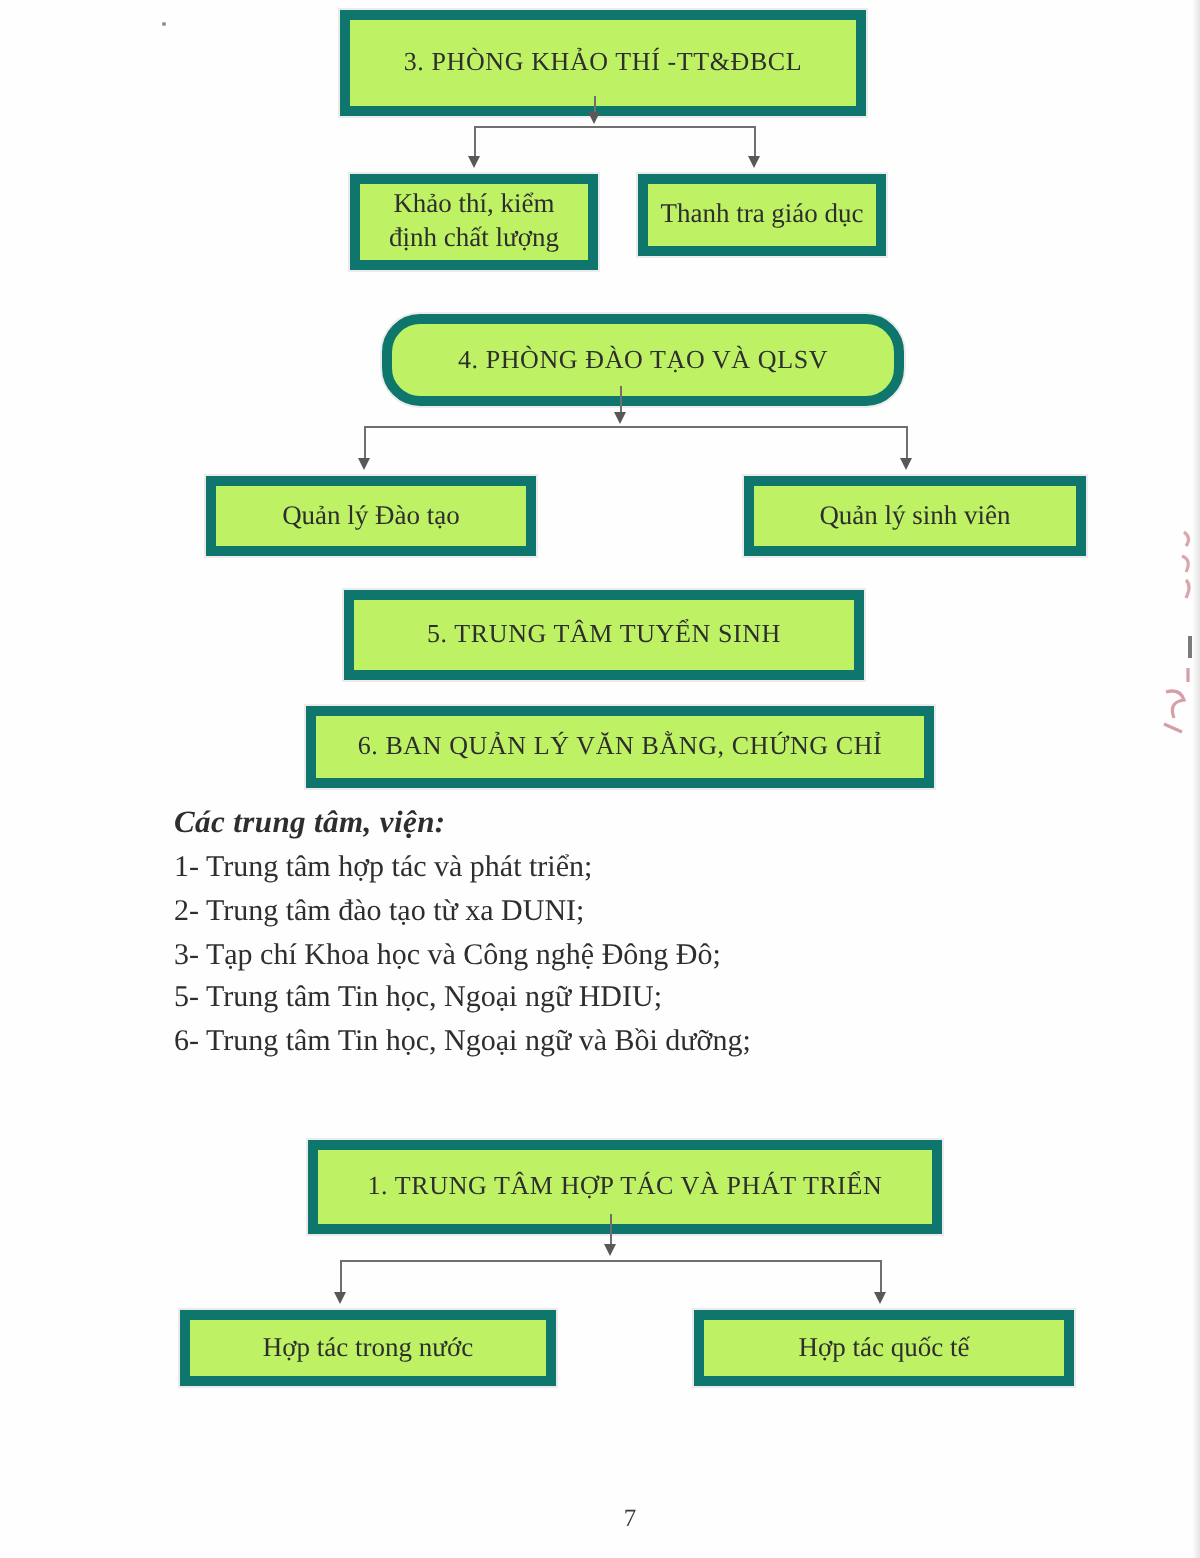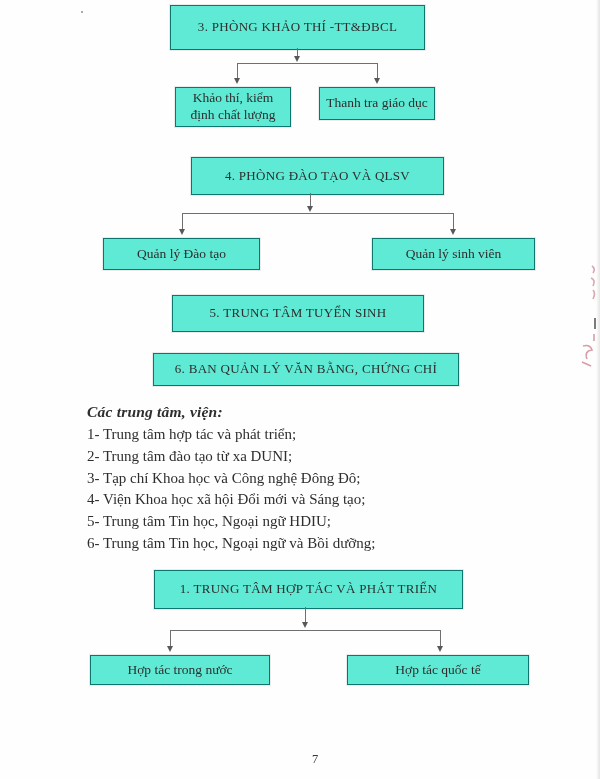--- a/index.html
+++ b/index.html
@@ -3,21 +3,21 @@
 <meta charset="utf-8">
 <style>
   html,body{margin:0;padding:0;background:#e9e9e9;}
   .page{
     position:relative;width:600px;height:779px;margin:0 auto;
     background:#fefefe;overflow:hidden;
     font-family:"Liberation Serif","DejaVu Serif",serif;
     color:#2e2e2e;
   }
   .obox{
-    position:absolute;border:1px solid #0f766e;background:#5eead4;
+    position:absolute;border:5px solid #0f766e;background:#bef264;
     box-shadow:0 0 0 1px rgba(150,150,150,.18);
     display:flex;align-items:center;justify-content:center;
     text-align:center;line-height:1.25;
   }
   .parent{font-size:13px;letter-spacing:.3px;}
   .child{font-size:13.5px;}
   .obox .lbl{padding:2px 6px;}
   .vline{position:absolute;width:1px;background:#6f6f6f;}
   .hline{position:absolute;height:1px;background:#6f6f6f;}
   .arrowhead{
@@ -58,21 +58,21 @@
   <div class="arrowhead" style="left:234px;top:78px;"></div>
   <div class="vline" style="left:377px;top:63px;height:15px;"></div>
   <div class="arrowhead" style="left:374px;top:78px;"></div>
   <div class="obox child" style="left:175px;top:87px;width:114px;height:38px;">
     <span class="lbl">Khảo thí, kiểm định chất lượng</span>
   </div>
   <div class="obox child" style="left:319px;top:87px;width:114px;height:31px;">
     <span class="lbl">Thanh tra giáo dục</span>
   </div>
 
-  <div class="obox parent" style="left:191px;top:157px;width:251px;height:36px;">
+  <div class="obox parent" style="left:191px;top:157px;width:251px;height:36px;border-radius:19px;">
     <span class="lbl">4. PHÒNG ĐÀO TẠO VÀ QLSV</span>
   </div>
   <div class="vline" style="left:310px;top:193px;height:13px;"></div>
   <div class="arrowhead" style="left:307px;top:206px;"></div>
   <div class="hline" style="left:182px;top:213px;width:272px;"></div>
   <div class="vline" style="left:182px;top:213px;height:16px;"></div>
   <div class="arrowhead" style="left:179px;top:229px;"></div>
   <div class="vline" style="left:453px;top:213px;height:16px;"></div>
   <div class="arrowhead" style="left:450px;top:229px;"></div>
   <div class="obox child" style="left:372px;top:238px;width:161px;height:30px;">
@@ -87,21 +87,20 @@
   </div>
   <div class="obox parent" style="left:153px;top:353px;width:304px;height:31px;">
     <span class="lbl">6. BAN QUẢN LÝ VĂN BẰNG, CHỨNG CHỈ</span>
   </div>
 
   <div class="heading">Các trung tâm, viện:</div>
   <div class="centers-list">
     <div class="li">1- Trung tâm hợp tác và phát triển;</div>
     <div class="li">2- Trung tâm đào tạo từ xa DUNI;</div>
     <div class="li">3- Tạp chí Khoa học và Công nghệ Đông Đô;</div>
-    <div class="li">4- Viện Khoa học xã hội Đổi mới và Sáng tạo;</div>
     <div class="li">5- Trung tâm Tin học, Ngoại ngữ HDIU;</div>
     <div class="li">6- Trung tâm Tin học, Ngoại ngữ và Bồi dưỡng;</div>
   </div>
 
   <div class="obox parent" style="left:154px;top:570px;width:307px;height:37px;">
     <span class="lbl">1. TRUNG TÂM HỢP TÁC VÀ PHÁT TRIỂN</span>
   </div>
   <div class="vline" style="left:305px;top:607px;height:15px;"></div>
   <div class="arrowhead" style="left:302px;top:622px;"></div>
   <div class="hline" style="left:170px;top:630px;width:271px;"></div>

